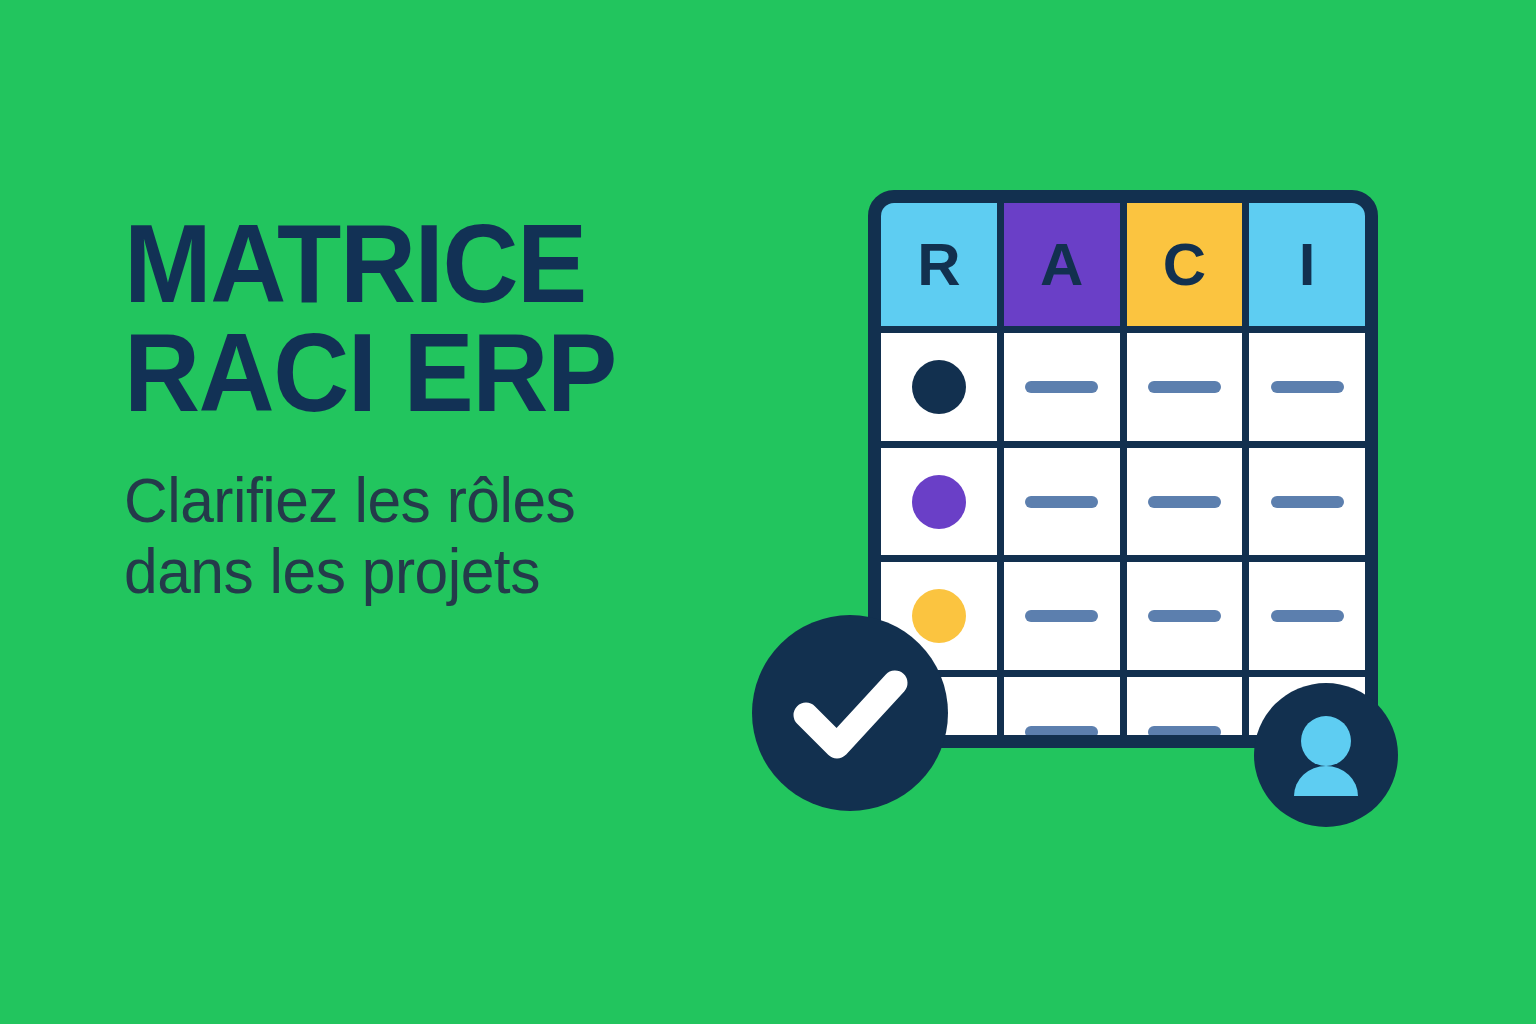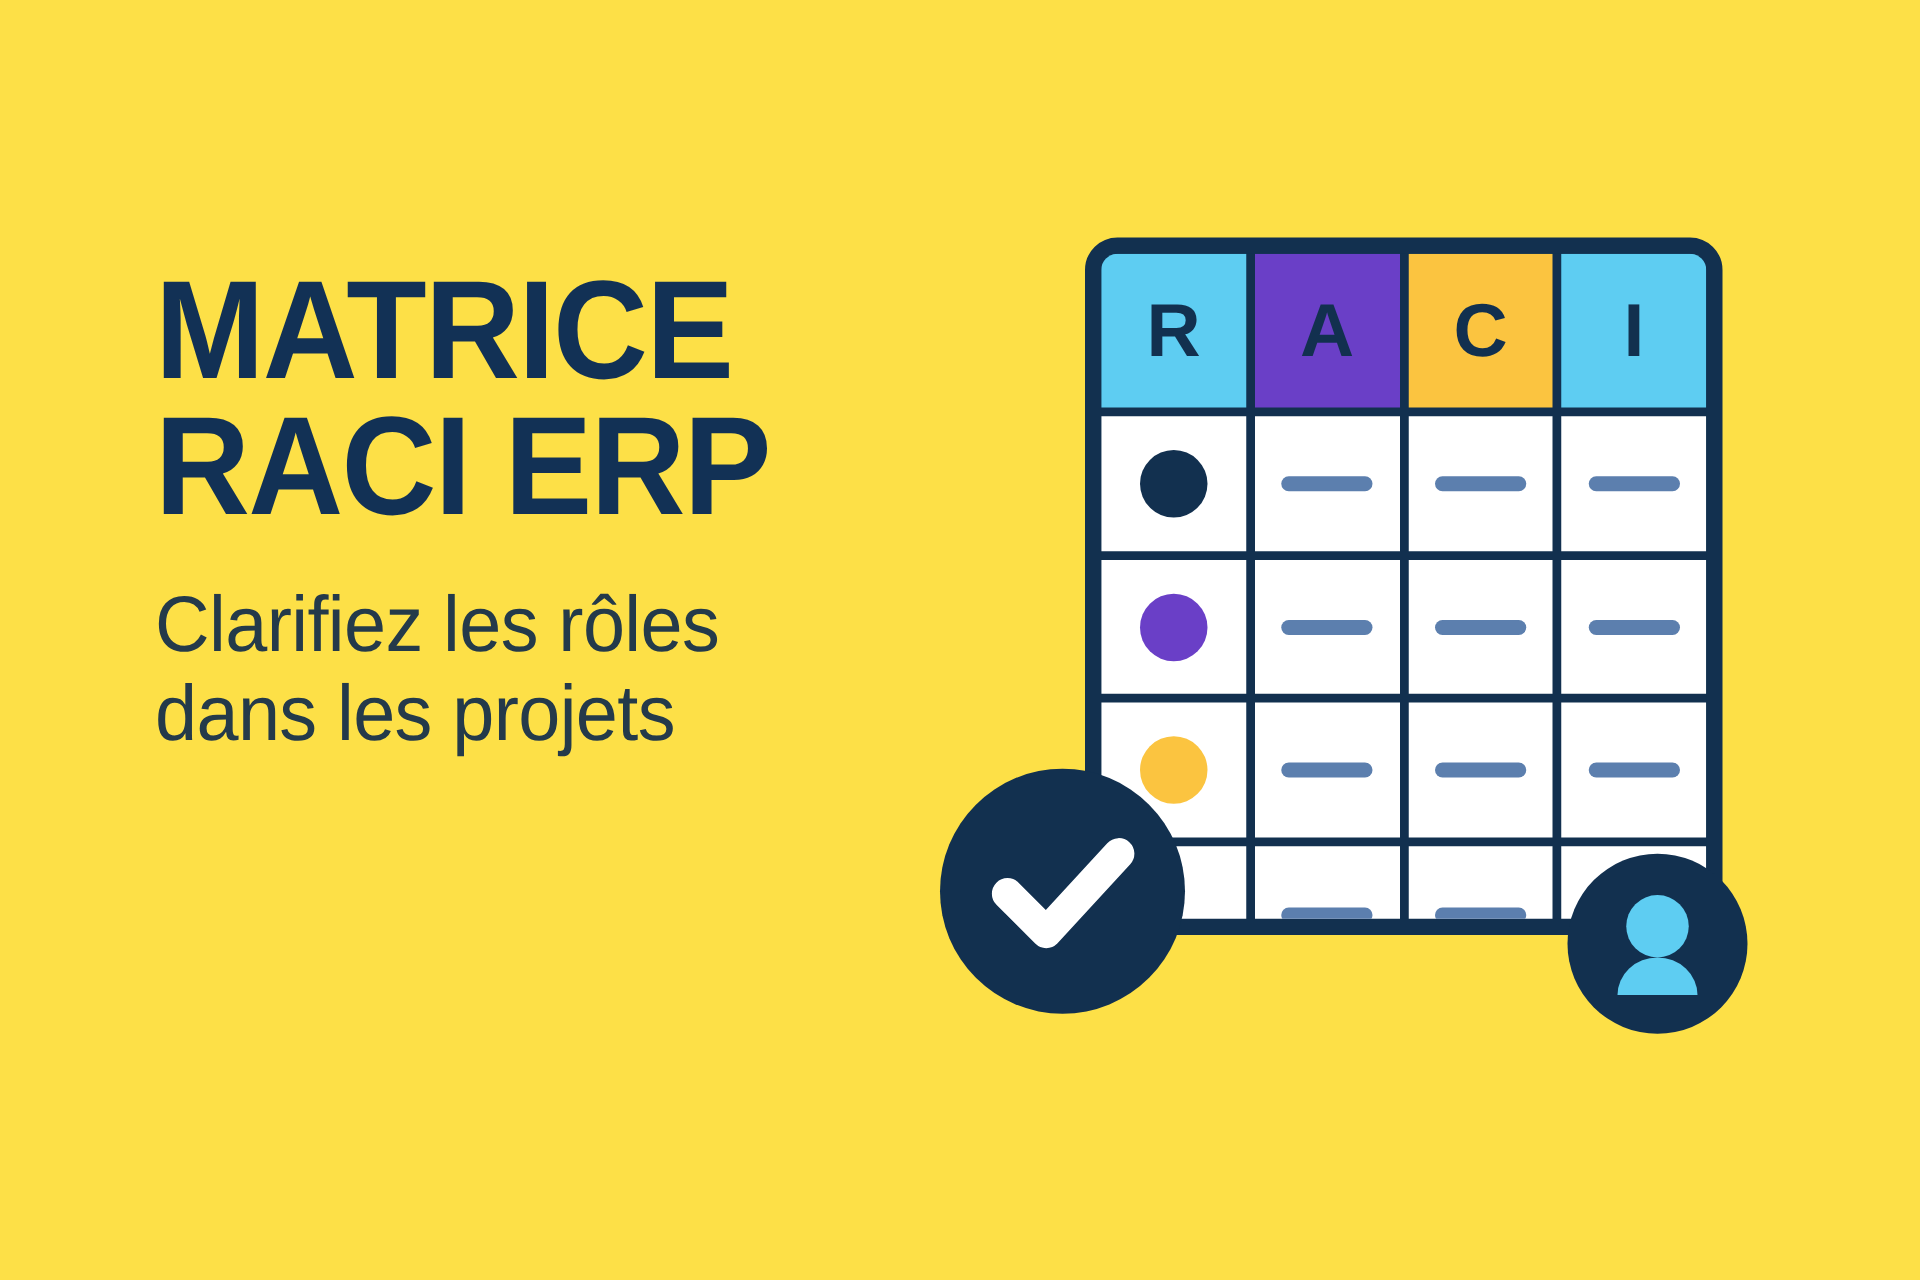--- a/index.html
+++ b/index.html
@@ -11,21 +11,21 @@
     height: 1024px;
     overflow: hidden;
     background: #f2f6fa;
     font-family: "Liberation Sans", sans-serif;
   }
 
   #stage {
     position: relative;
     width: 1536px;
     height: 1024px;
-    background: #fde047;
+    background: #22c55e;
   }
 
   
   .text-block {
     position: absolute;
     left: 124px;
     top: 210px;
     width: 660px;
   }
 

